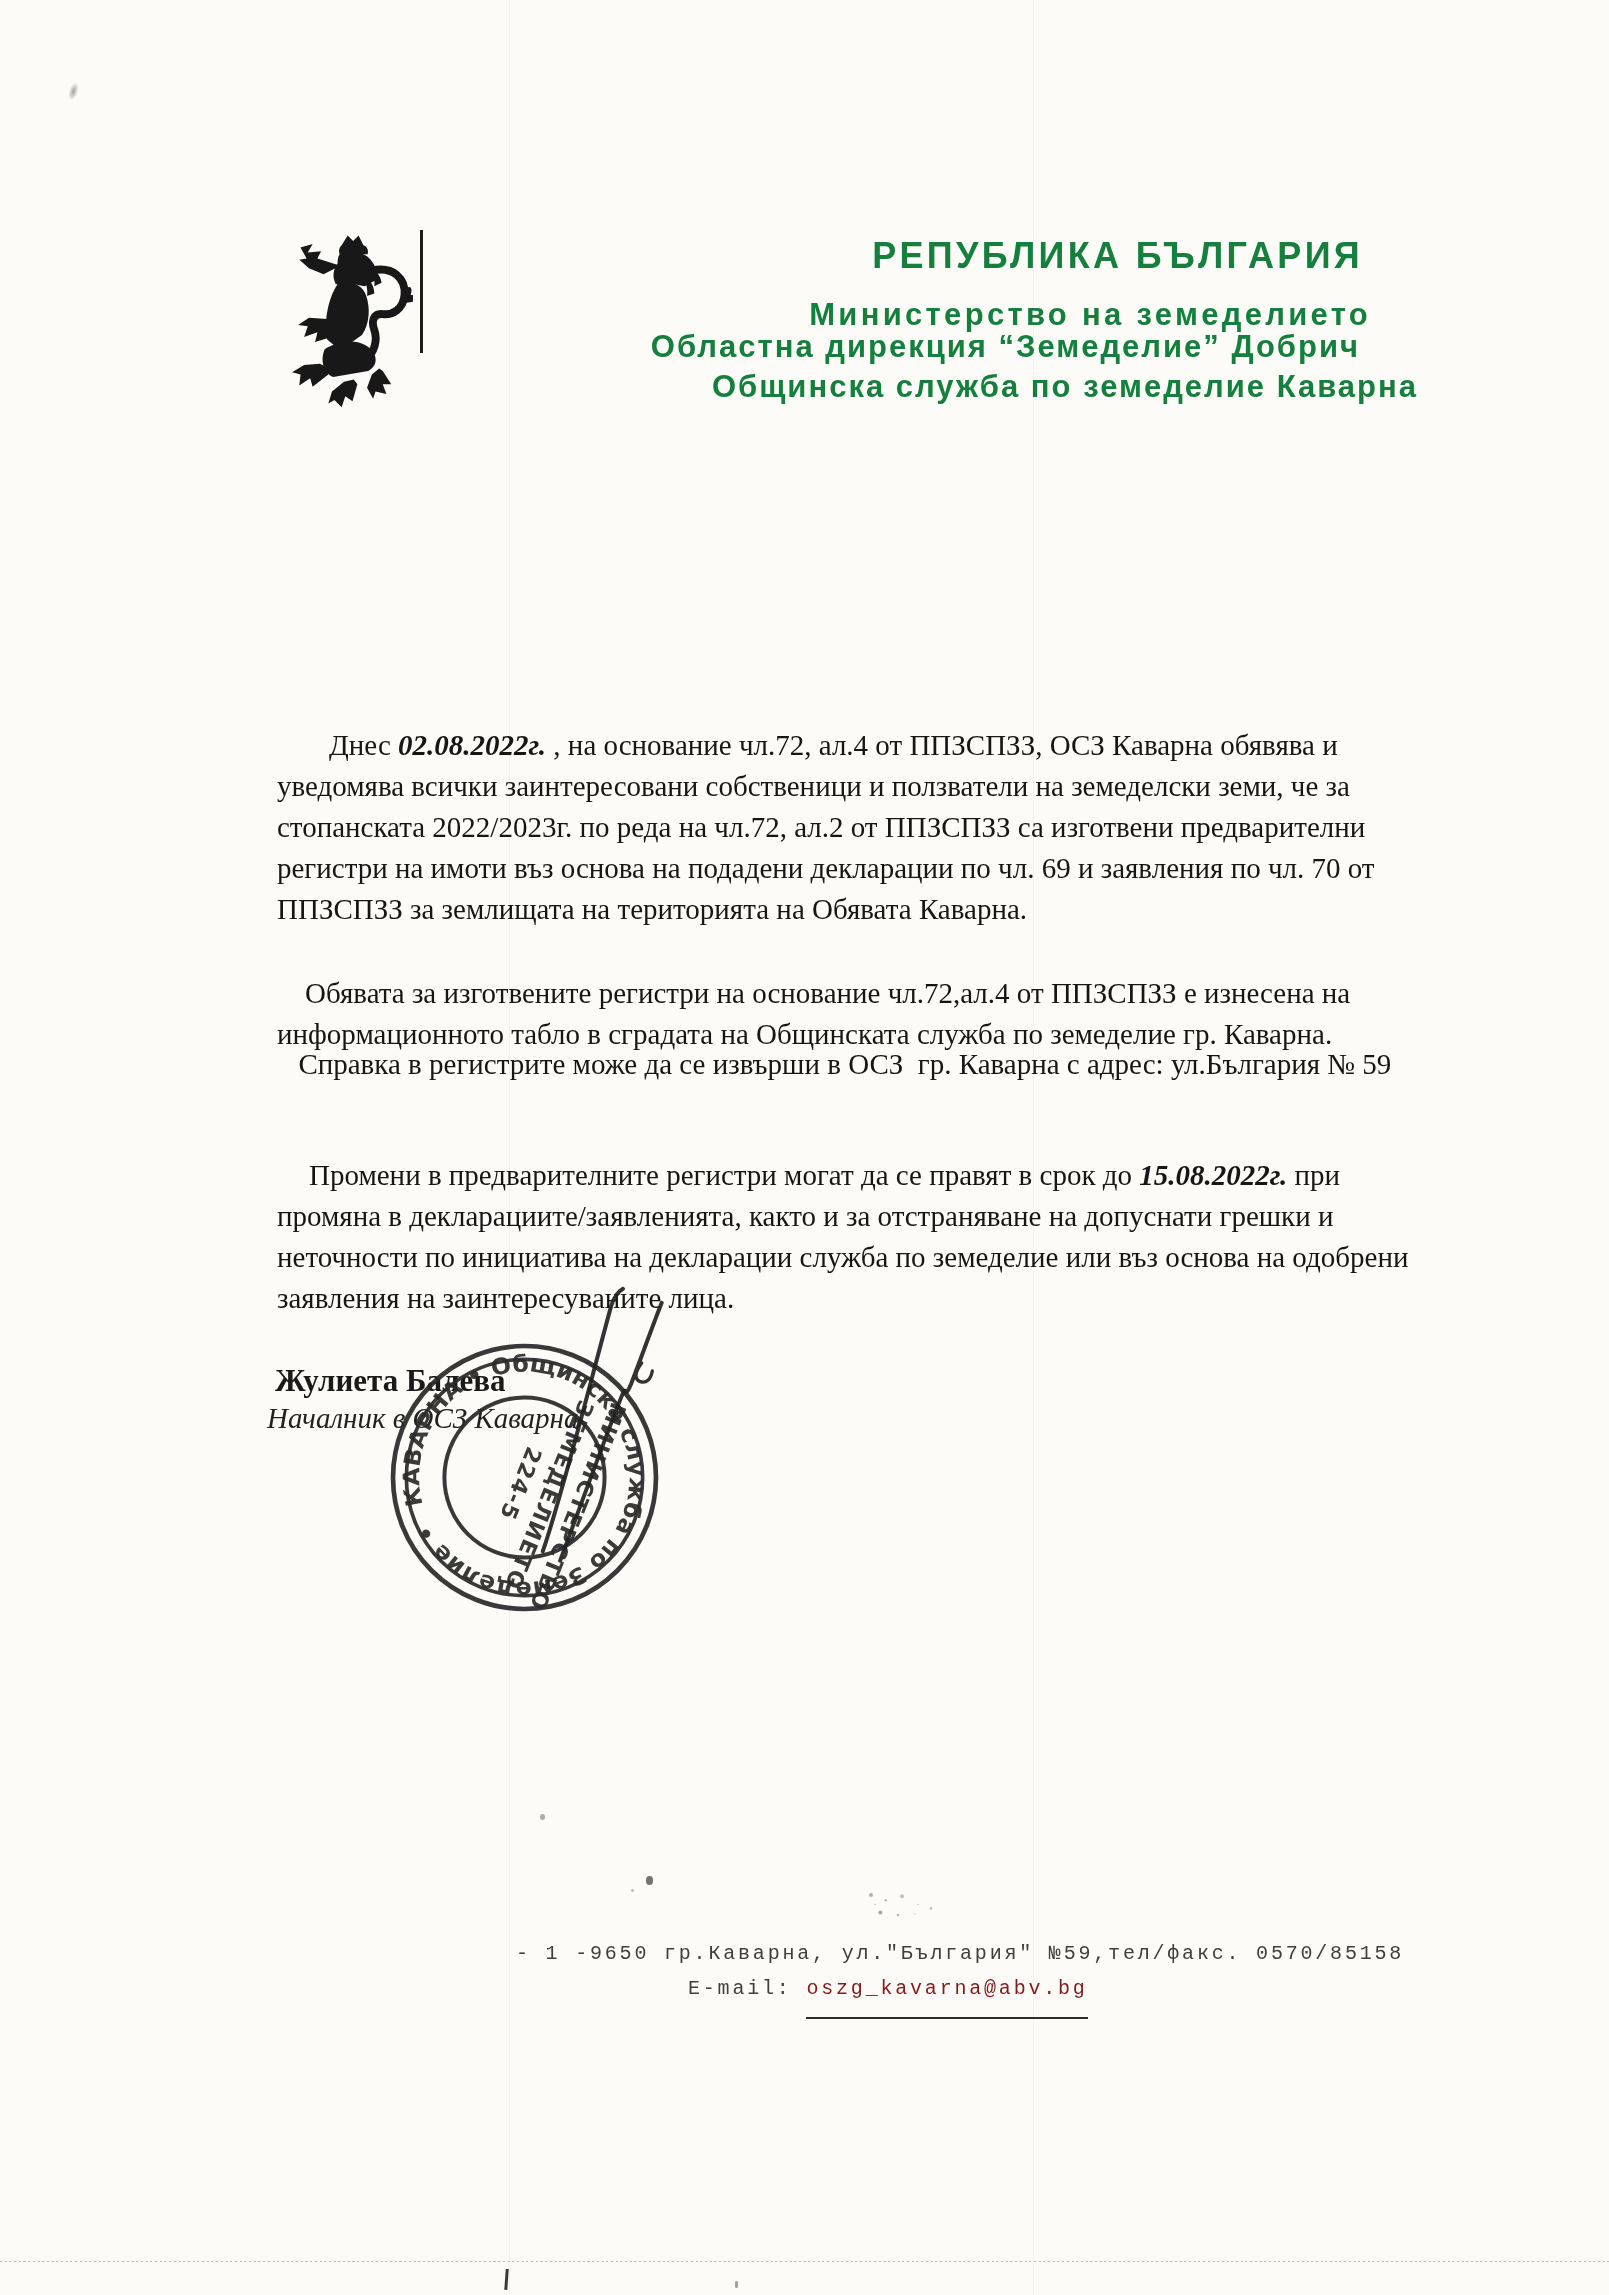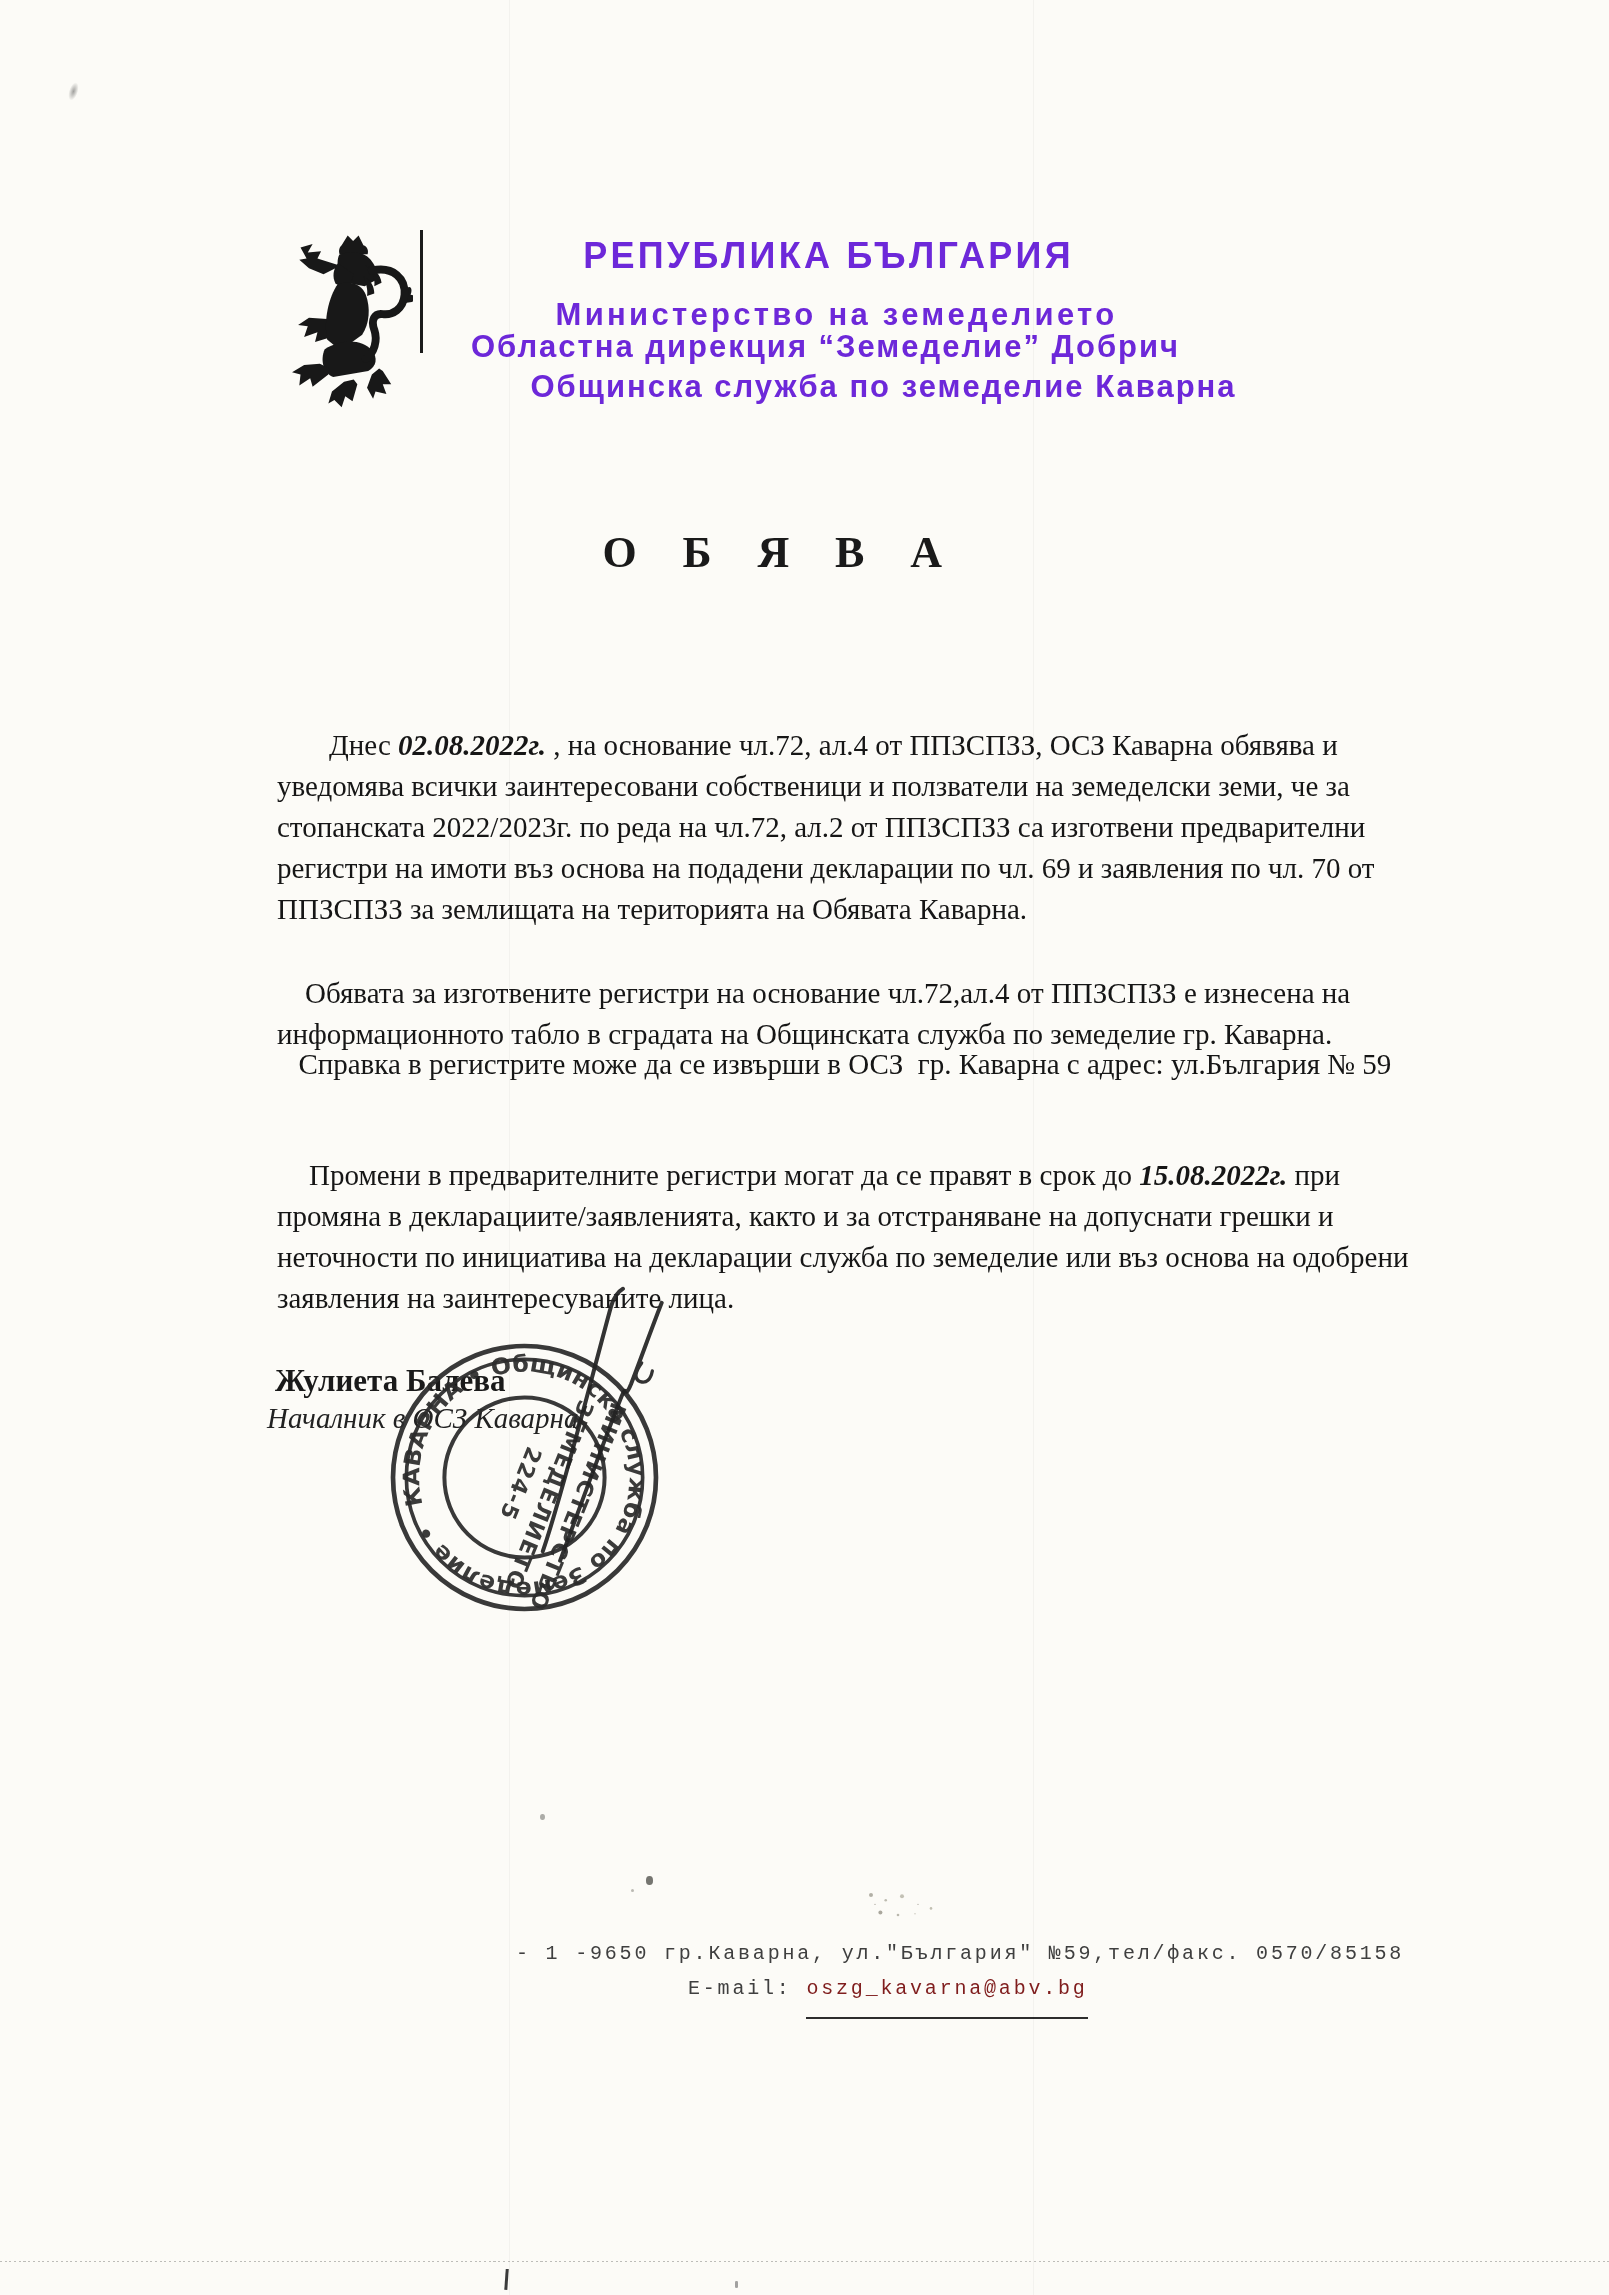--- a/index.html
+++ b/index.html
@@ -2,21 +2,21 @@
 <html style="font-size:10.7px"><head>
 <meta charset="utf-8">
 <style>
   html,body{margin:0;padding:0;background:#e8e8e6;}
   .page{
     position:relative;width:1610px;height:2295px;margin:0 auto;
     background:#fcfbf7;overflow:hidden;color:#1d1d1d;
     font-family:"Liberation Serif",serif;
   }
   
-  .hline{position:absolute;font-family:"Liberation Sans",sans-serif;font-weight:bold;color:#6d28d9;white-space:nowrap;text-align:center;width:1069px;}
+  .hline{position:absolute;font-family:"Liberation Sans",sans-serif;font-weight:bold;color:#15803d;white-space:nowrap;text-align:right;width:1069px;}
   .republic{left:294px;top:235px;font-size:36px;letter-spacing:3.3px;}
   .ministry{left:302px;top:297px;font-size:31px;letter-spacing:3.3px;}
   .directorate{left:291px;top:329px;font-size:31px;letter-spacing:2px;}
   .office{left:349px;top:369px;font-size:31px;letter-spacing:2px;}
   .emblem{position:absolute;left:286px;top:234px;}
   .vrule{position:absolute;left:420px;top:230px;width:2.7px;height:123px;background:#1b1b1b;}
   
   .doc-title{position:absolute;left:313px;top:527px;width:936px;text-align:center;
     font-size:44px;font-weight:bold;letter-spacing:17.4px;color:#1a1a1a;white-space:nowrap;}
   
@@ -75,21 +75,20 @@
       <path d="M142 60 C 178 52 198 74 196 100 C 194 124 176 134 160 132 C 146 130 140 142 146 158 C 152 176 146 196 132 206" fill="none" stroke="#181818" stroke-width="13" stroke-linecap="round"></path>
     </svg>
   </div>
   <div class="vrule"></div>
 
   <div class="hline republic">РЕПУБЛИКА БЪЛГАРИЯ</div>
   <div class="hline ministry">Министерство на земеделието</div>
   <div class="hline directorate">Областна дирекция “Земеделие” Добрич</div>
   <div class="hline office">Общинска служба по земеделие Каварна</div>
 
-  <div class="doc-title">О Б Я В А</div>
 
   <div class="para p0">
       <div class="bline first"><span>Днес </span><span class="b">02.08.2022г.</span><span> , на основание чл.72, ал.4 от ППЗСПЗЗ, ОСЗ Каварна обявява и</span></div>
       <div class="bline"><span>уведомява всички заинтересовани собственици и ползватели на земеделски земи, че за</span></div>
       <div class="bline"><span>стопанската 2022/2023г. по реда на чл.72, ал.2 от ППЗСПЗЗ са изготвени предварителни</span></div>
       <div class="bline"><span>регистри на имоти въз основа на подадени декларации по чл. 69 и заявления по чл. 70 от</span></div>
       <div class="bline"><span>ППЗСПЗЗ за землищата на територията на Обявата Каварна.</span></div>
     </div>
   <div class="para p1">
       <div class="bline first"><span>Обявата за изготвените регистри на основание чл.72,ал.4 от ППЗСПЗЗ е изнесена на</span></div>

